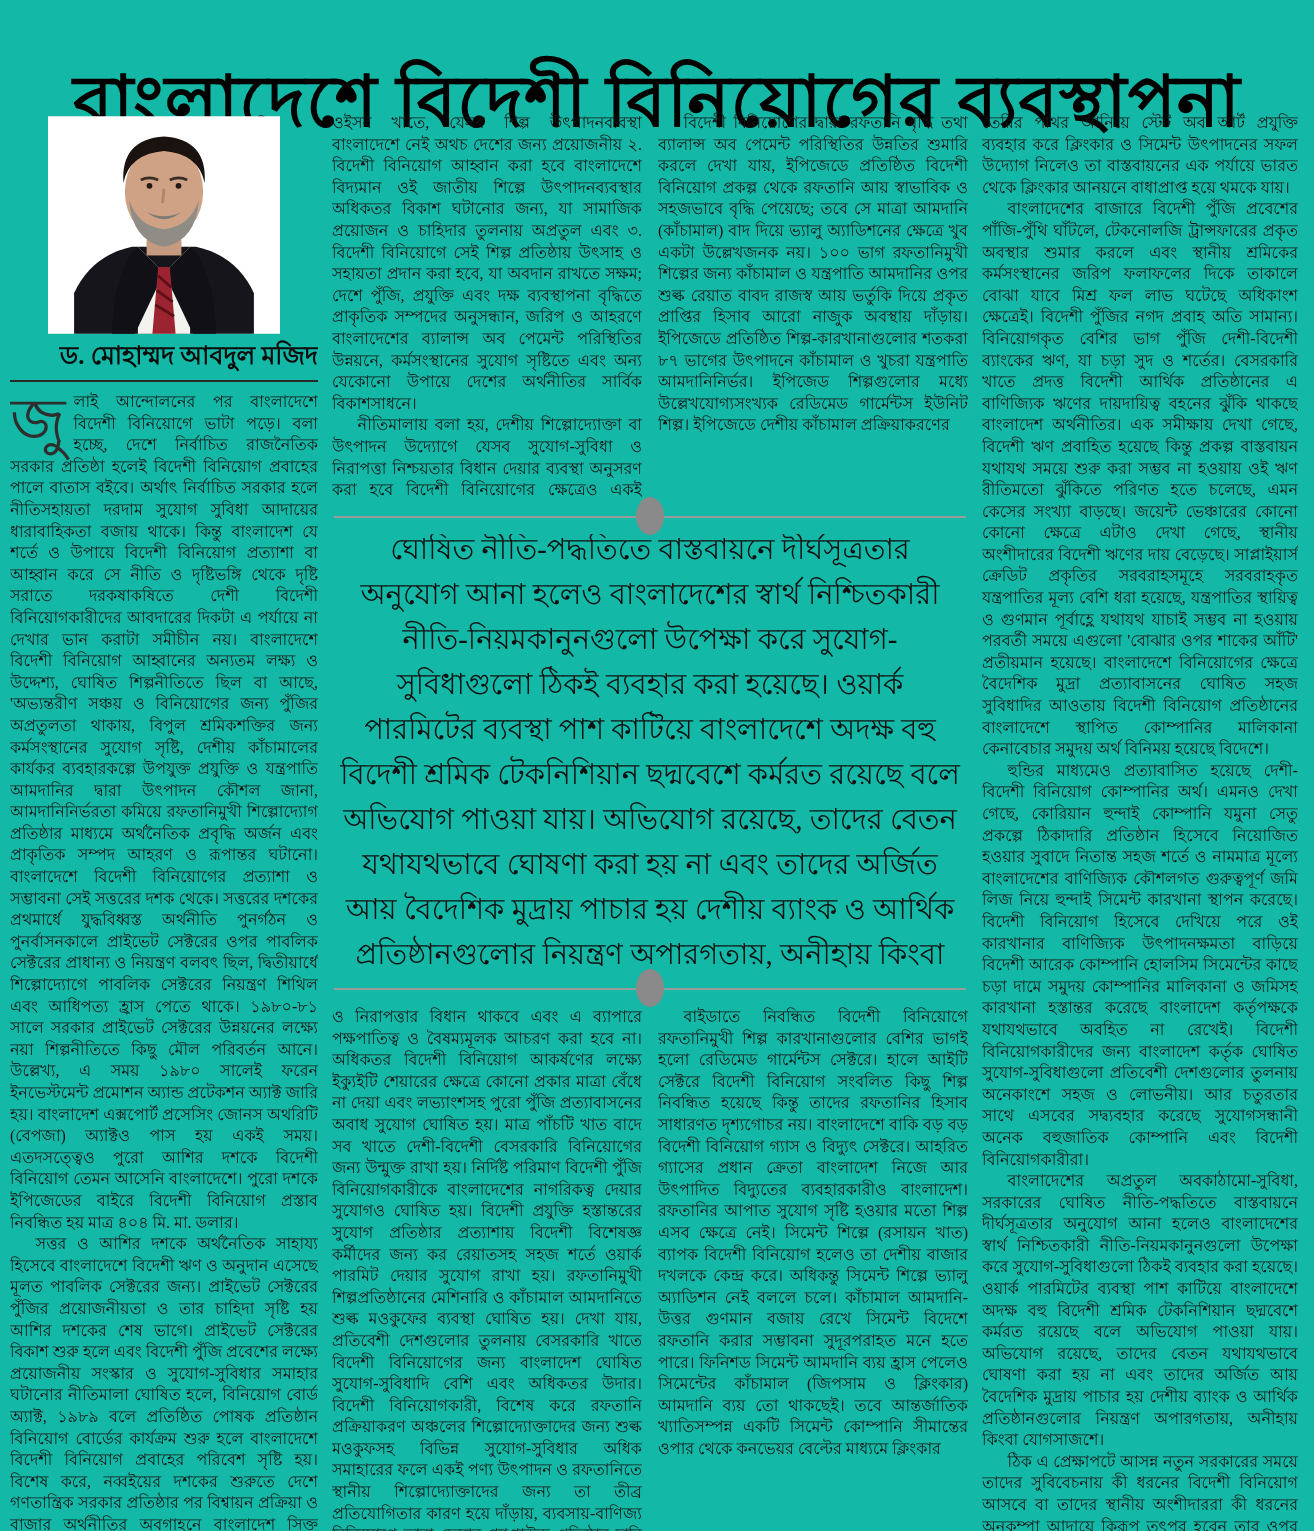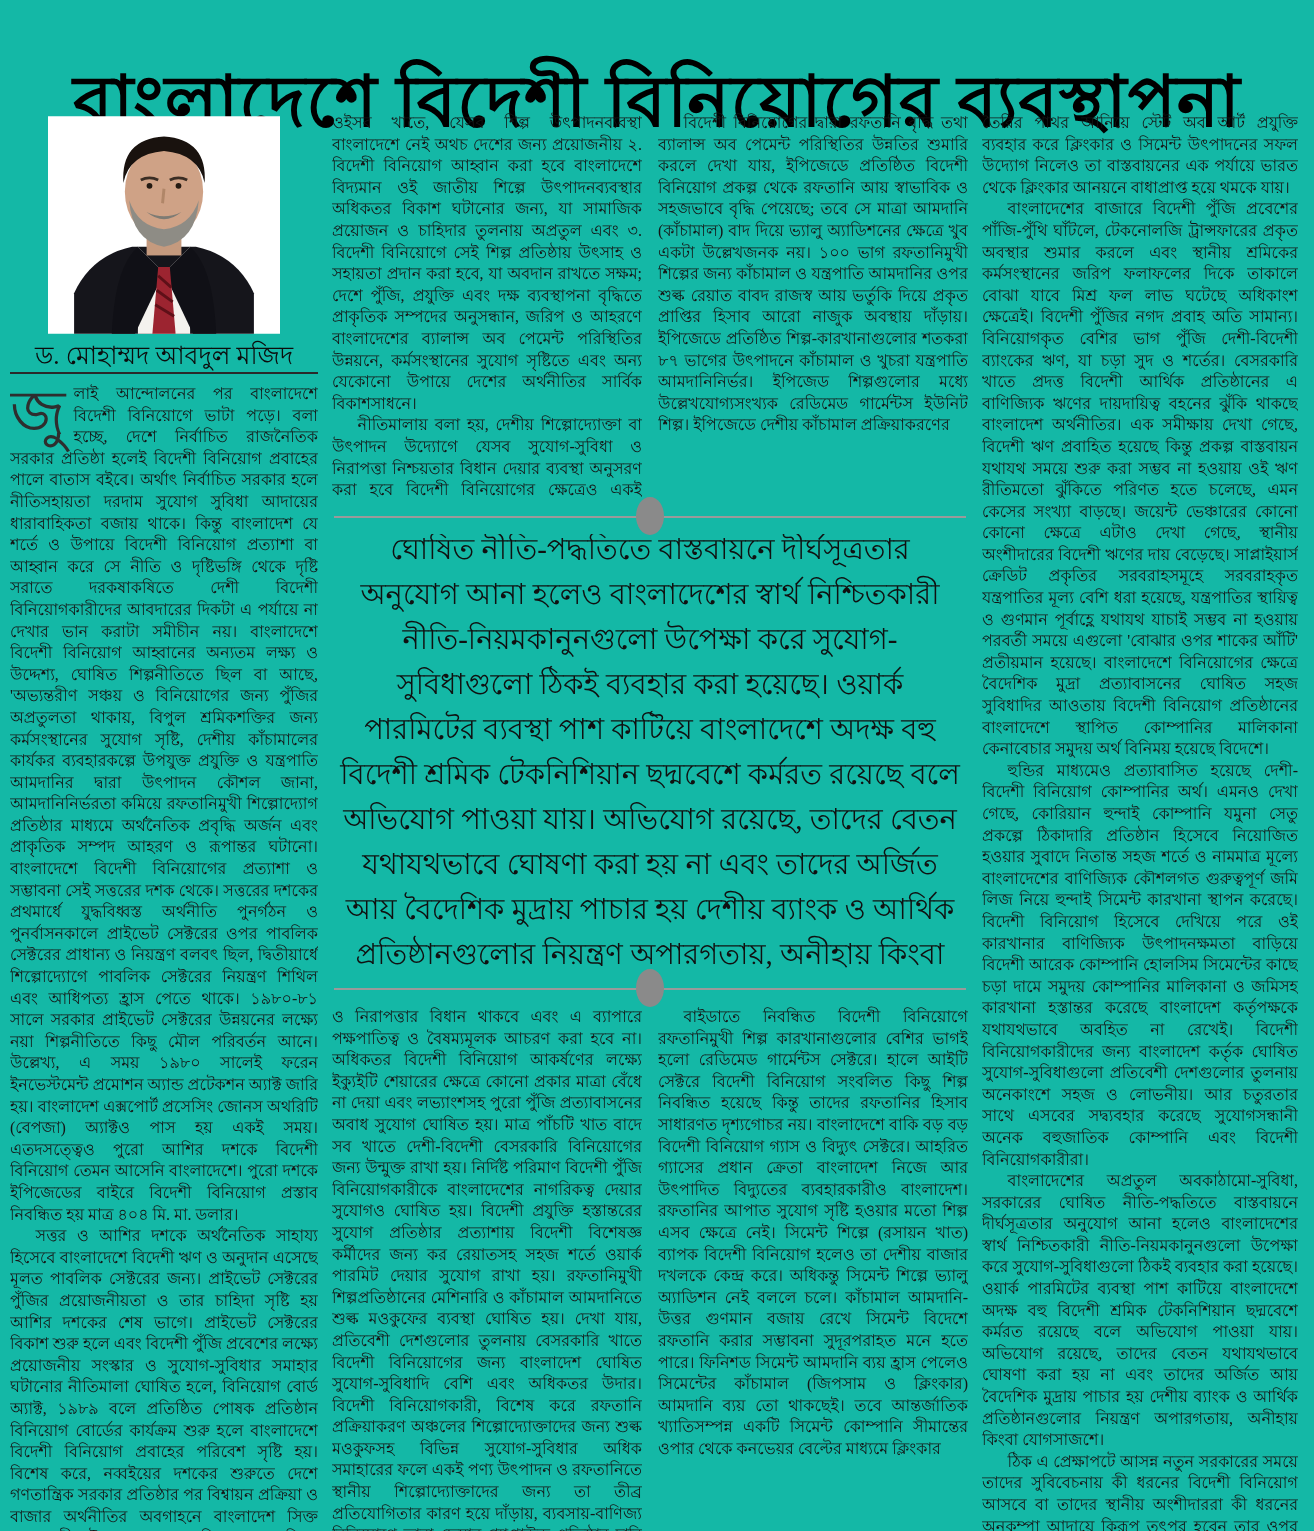--- a/index.html
+++ b/index.html
@@ -31,22 +31,22 @@
     font-size:16px;line-height:21.6px;
     text-align:justify;
     overflow:hidden;
   }
   .textblock p{margin:0;text-indent:1.6em;}
   .textblock p.noindent{text-indent:0;}
   
   .col1{display:flex;flex-direction:column;overflow:hidden;}
   .photo-wrap{display:flex;justify-content:center;padding:4px 0 2px 0;}
   .byline{
-    font-size:25px;line-height:32px;font-weight:400;
-    text-align:center;padding:4px 0 0 0;color:#0c0c0c;
+    font-size:25px;line-height:32px;font-weight:700;
+    text-align:right;padding:4px 0 8px 0;color:#0c0c0c;
   }
   .byline-rule{border-top:2px solid #2a2a2a;margin-bottom:9px;}
   .col1 .textblock{flex:1;}
   .dropcap{
     float:left;
     font-size:62px;line-height:56px;
     padding:2px 8px 0 0;
     color:#2e2e2e;font-weight:400;
   }
   

